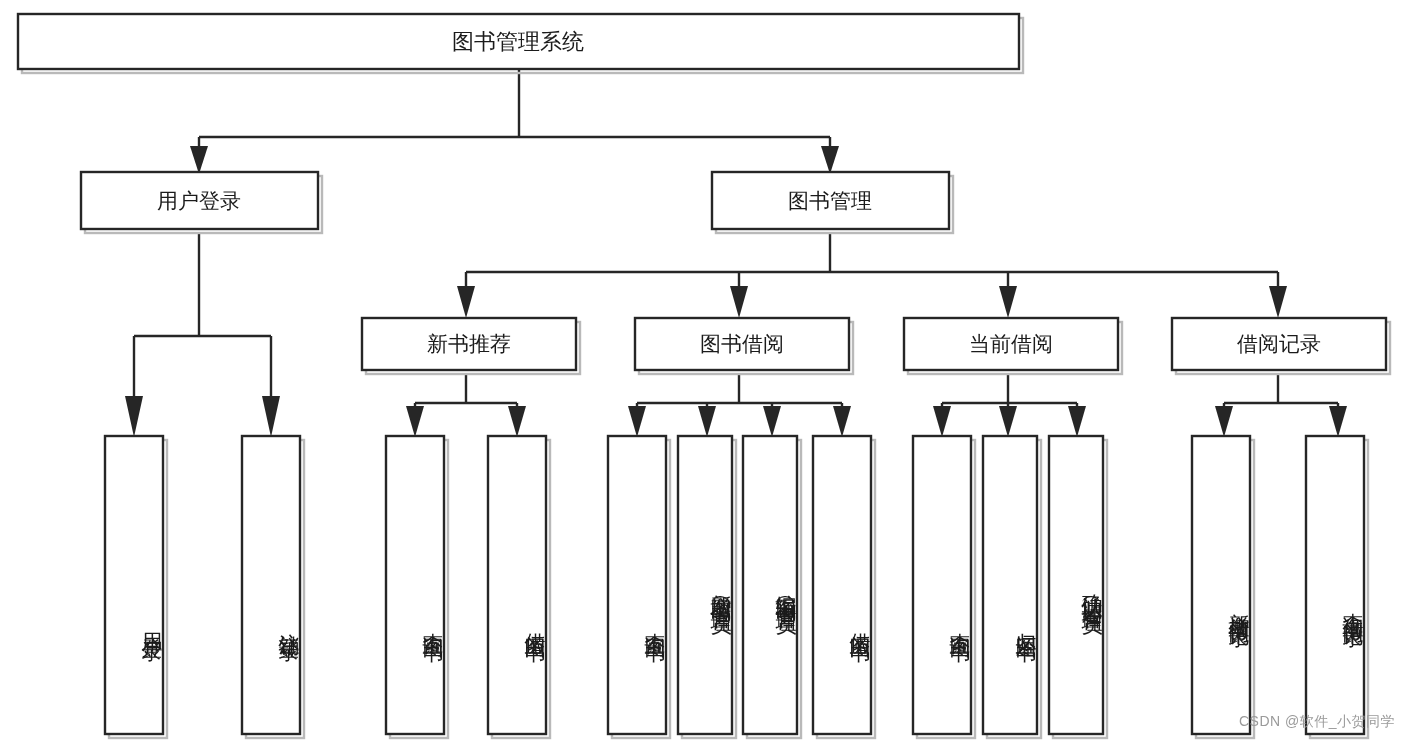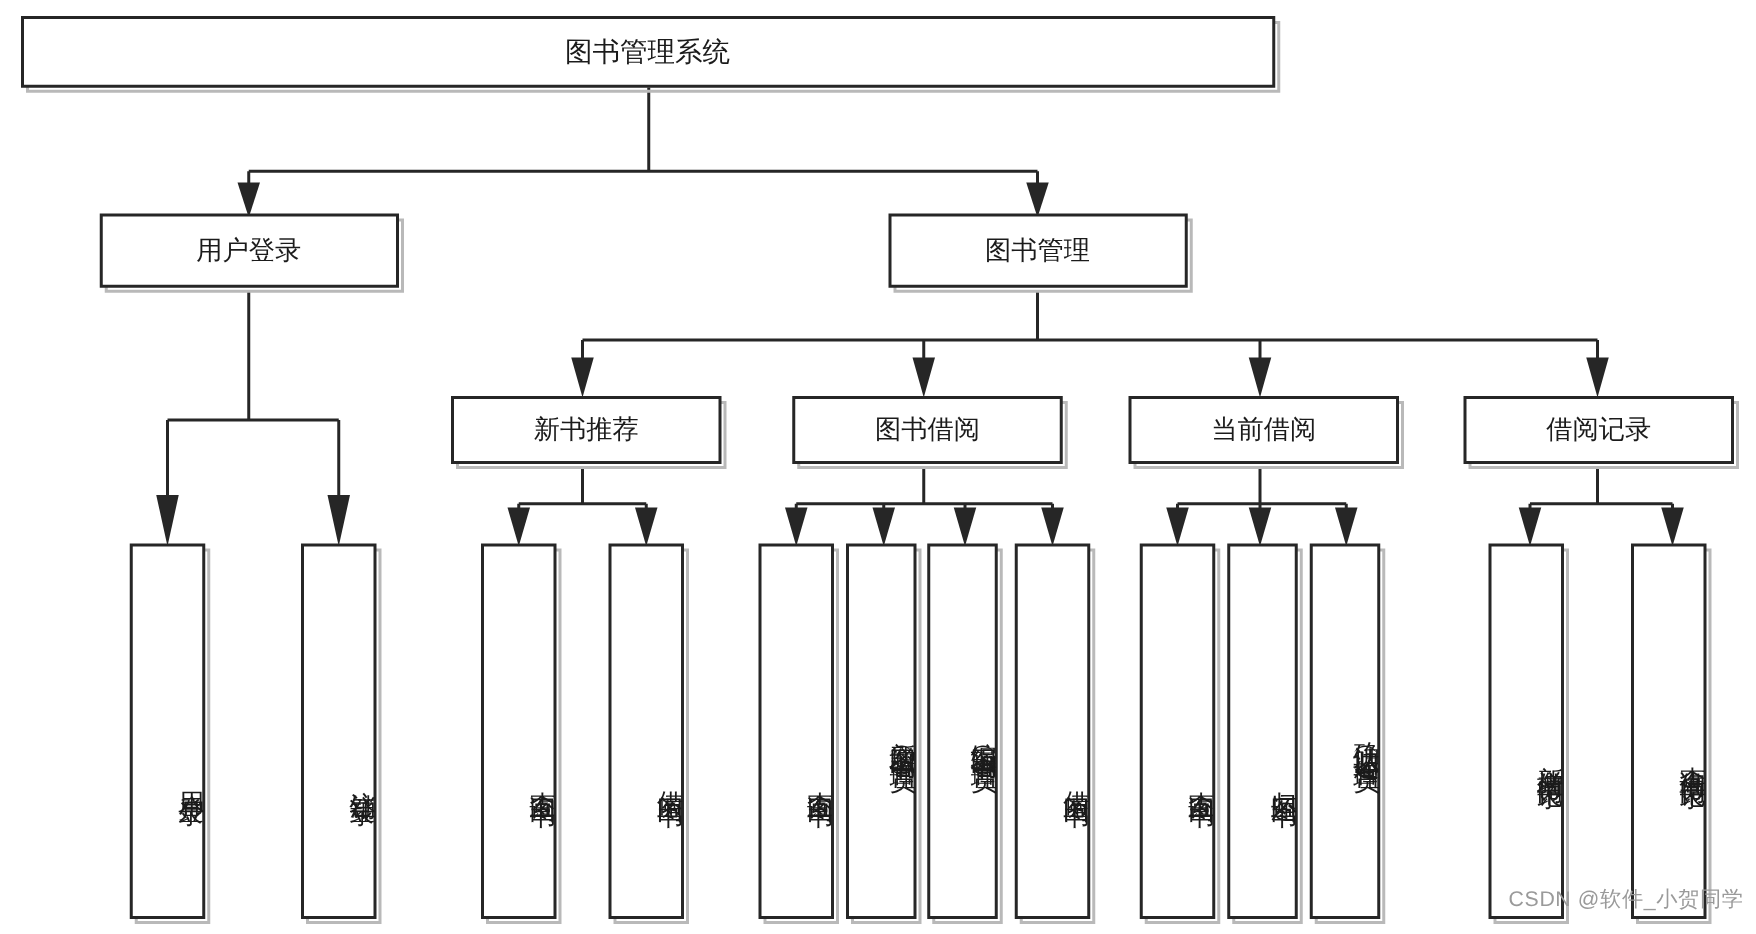--- a/index.html
+++ b/index.html
@@ -74,21 +74,21 @@
     color: #1b1b1b;
     letter-spacing: 3px;
     white-space: nowrap;
     pointer-events: none;
   }
   .watermark {
     position: absolute;
     right: 10px;
     bottom: 6px;
     font-family: "Liberation Sans", "DejaVu Sans", sans-serif;
-    font-size: 17px;
+    font-size: 14px;
     color: #9a9a9a;
     white-space: nowrap;
     letter-spacing: 0.5px;
   }
 </style>
 </head>
 <body>
 
 <div id="canvas">
 

